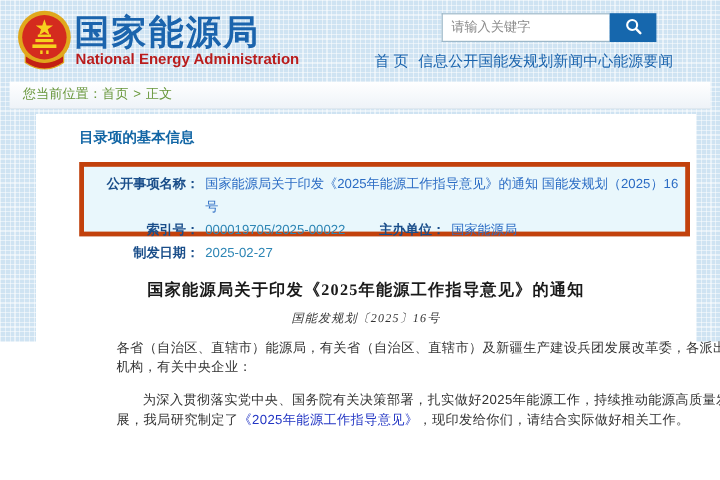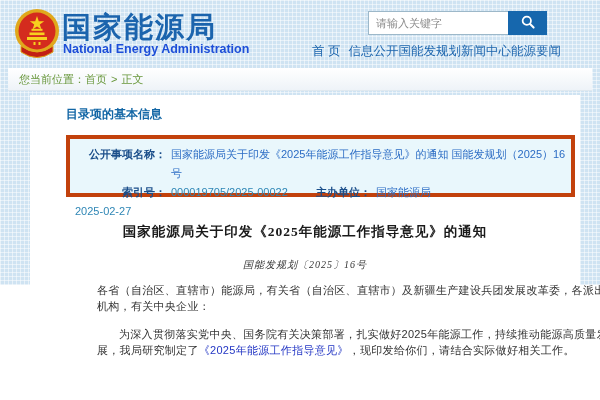--- a/index.html
+++ b/index.html
@@ -13,21 +13,21 @@
     background-image:
       repeating-linear-gradient(0deg, rgba(255,255,255,.5) 0 1px, transparent 1px 4px),
       repeating-linear-gradient(90deg, rgba(255,255,255,.5) 0 1px, transparent 1px 4px);
   }
   .bg-band { position:absolute; left:0; top:0; width:600px; height:285px; }
 
   
   .header { position:absolute; left:0; top:0; width:600px; height:68px; }
   .emblem { position:absolute; left:13px; top:6px; width:48px; height:54px; }
   .site-title { position:absolute; left:62px; top:8px; color:#1b64ad; font-size:29px; font-weight:bold; letter-spacing:2px; }
-  .site-subtitle { position:absolute; left:63px; top:42px; color:#1d4ed8; font-size:12.5px; font-weight:bold; }
+  .site-subtitle { position:absolute; left:63px; top:42px; color:#b91c1c; font-size:12.5px; font-weight:bold; }
 
   .search-wrap { position:absolute; left:368px; top:11px; display:flex; }
   .search-input {
     width:140px; height:24px; border:1px solid #9db8c9; border-right:none;
     padding:0 7px; font-size:11px; color:#444; outline:none;
     font-family:"Liberation Sans","DejaVu Sans",sans-serif;
   }
   .search-input::placeholder { color:#8b8b8b; }
   .search-btn { width:39px; height:24px; background:#1667ad; border:none; cursor:pointer;
     display:flex; align-items:center; justify-content:center; }
@@ -57,21 +57,21 @@
   .irow { display:flex; line-height:19px; font-size:11px; align-items:baseline; }
   .ilbl { width:96px; text-align:right; font-weight:bold; color:#1a4e8a; flex:none; }
   .ival { margin-left:5px; }
   .v-blue { color:#2b6cc4; }
   .v-teal { color:#2e86b5; }
   .ival-index { width:140px; flex:none; }
   .ilbl-org { width:60px; text-align:right; font-weight:bold; color:#1a4e8a; flex:none; }
 
   
   .doc-title {
-    position:absolute; left:0; top:128px; width:550px; text-align:center;
+    position:absolute; left:0; top:138px; width:550px; text-align:center;
     font-family:"Liberation Serif","DejaVu Serif",serif;
     font-size:13.5px; font-weight:bold; color:#1a1a1a; letter-spacing:1px;
   }
   .doc-number {
     position:absolute; left:0; top:163px; width:550px; text-align:center;
     font-family:"Liberation Serif","DejaVu Serif",serif; font-style:italic;
     font-size:10px; color:#333333; letter-spacing:1px;
   }
   .body-text { position:absolute; left:30px; top:187px; width:517px;
     font-size:11px; line-height:16px; color:#333333; letter-spacing:.3px;margin-left:37px; }
@@ -136,20 +136,21 @@
       <span class="ilbl">公开事项名称：</span>
       <span class="ival v-blue">国家能源局关于印发《2025年能源工作指导意见》的通知 国能发规划（2025）16号</span>
     </div>
     <div class="irow">
       <span class="ilbl">索引号：</span>
       <span class="ival v-teal ival-index">000019705/2025-00022</span>
       <span class="ilbl-org">主办单位：</span>
       <span class="ival v-blue">国家能源局</span>
     </div>
     <div class="irow">
+      <span class="ilbl">制发日期：</span>
       <span class="ival v-teal">2025-02-27</span>
     </div>
   </div>
 
   <div class="doc-title">国家能源局关于印发《2025年能源工作指导意见》的通知</div>
   <div class="doc-number">国能发规划〔2025〕16号</div>
 
   <div class="body-text">
     <p class="salute">各省（自治区、直辖市）能源局，有关省（自治区、直辖市）及新疆生产建设兵团发展改革委，各派出机构，有关中央企业：</p>
     <p class="ind"><span>为深入贯彻落实党中央、国务院有关决策部署，扎实做好2025年能源工作，持续推动能源高质量发展，我局研究制定了</span><a class="doc-link" href="#">《2025年能源工作指导意见》</a><span>，现印发给你们，请结合实际做好相关工作。</span></p>

